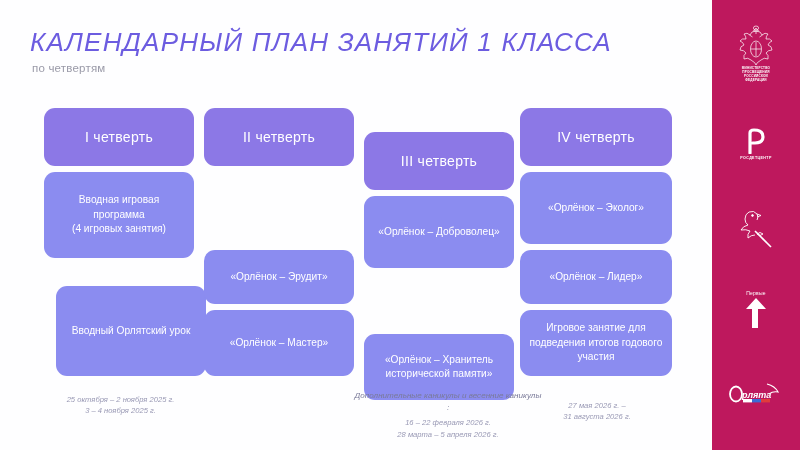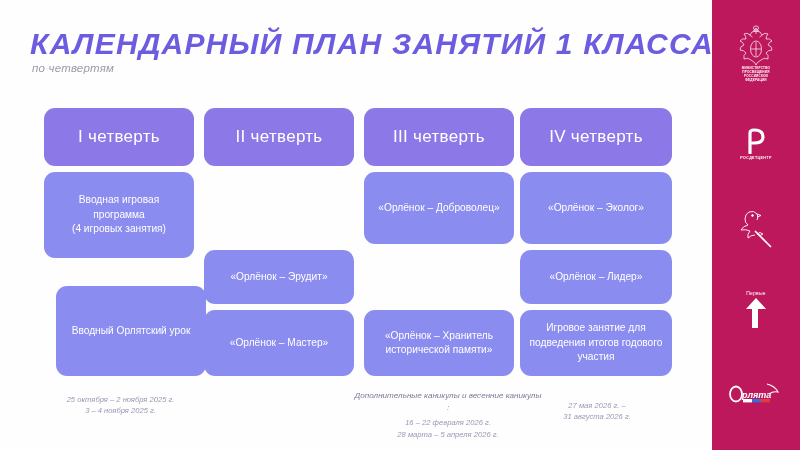--- a/index.html
+++ b/index.html
@@ -32,51 +32,51 @@
   .logo-eaglet { position:absolute; top:208px; left:50%; transform:translateX(-50%); width:60px; text-align:center;}
 
   .logo-first { position:absolute; top:290px; left:50%; transform:translateX(-50%); width:60px; text-align:center;}
   .logo-first .logo-caption { font-size:5px; margin-bottom:1px; font-weight:normal;}
 
   .logo-orlyata { position:absolute; top:382px; left:50%; transform:translateX(-50%); width:62px; text-align:center;}
 
   
   .title {
     position:absolute; left:30px; top:27px;
-    font-size:30px; font-style:italic; font-weight:bold;
+    font-size:26px; font-style:italic; font-weight:normal;
     color:#6c5ce0; letter-spacing:1.2px; white-space:nowrap;
   }
   .subtitle {
     position:absolute; left:32px; top:62px;
-    font-size:11.5px; font-style:italic; color:#9a9aa8;
+    font-size:11.5px; color:#9a9aa8;
     letter-spacing:.2px;
   }
 
   
   .grid { position:absolute; left:0; top:0; width:712px; height:450px; }
 
   .qhead {
     position:absolute; height:58px;
     background:#8c78e6; border-radius:11px;
     display:flex; align-items:center; justify-content:center;
-    color:#ffffff; font-size:17px; letter-spacing:.3px;
+    color:#ffffff; font-size:14px; letter-spacing:.3px;
   }
   .cell {
     position:absolute;
     background:#8b8cf0; border-radius:11px;
     display:flex; align-items:center; justify-content:center;
     text-align:center;
     color:#ffffff; font-size:10.2px; line-height:1.42;
     padding:4px 8px;
   }
 
   
   .c1 { left:44px;  width:150px; }
   .c2 { left:204px; width:150px; }
-  .c3 { left:364px; width:150px; }
+  .c3 { left:364px; width:150px;margin-top:24px; }
   .c4 { left:520px; width:152px; }
 
   
   .r0 { top:108px; }
 
   
   .r1 { top:172px; height:72px; }
   .r2 { top:250px; height:54px; }
   .r3 { top:310px; height:66px; }
 

